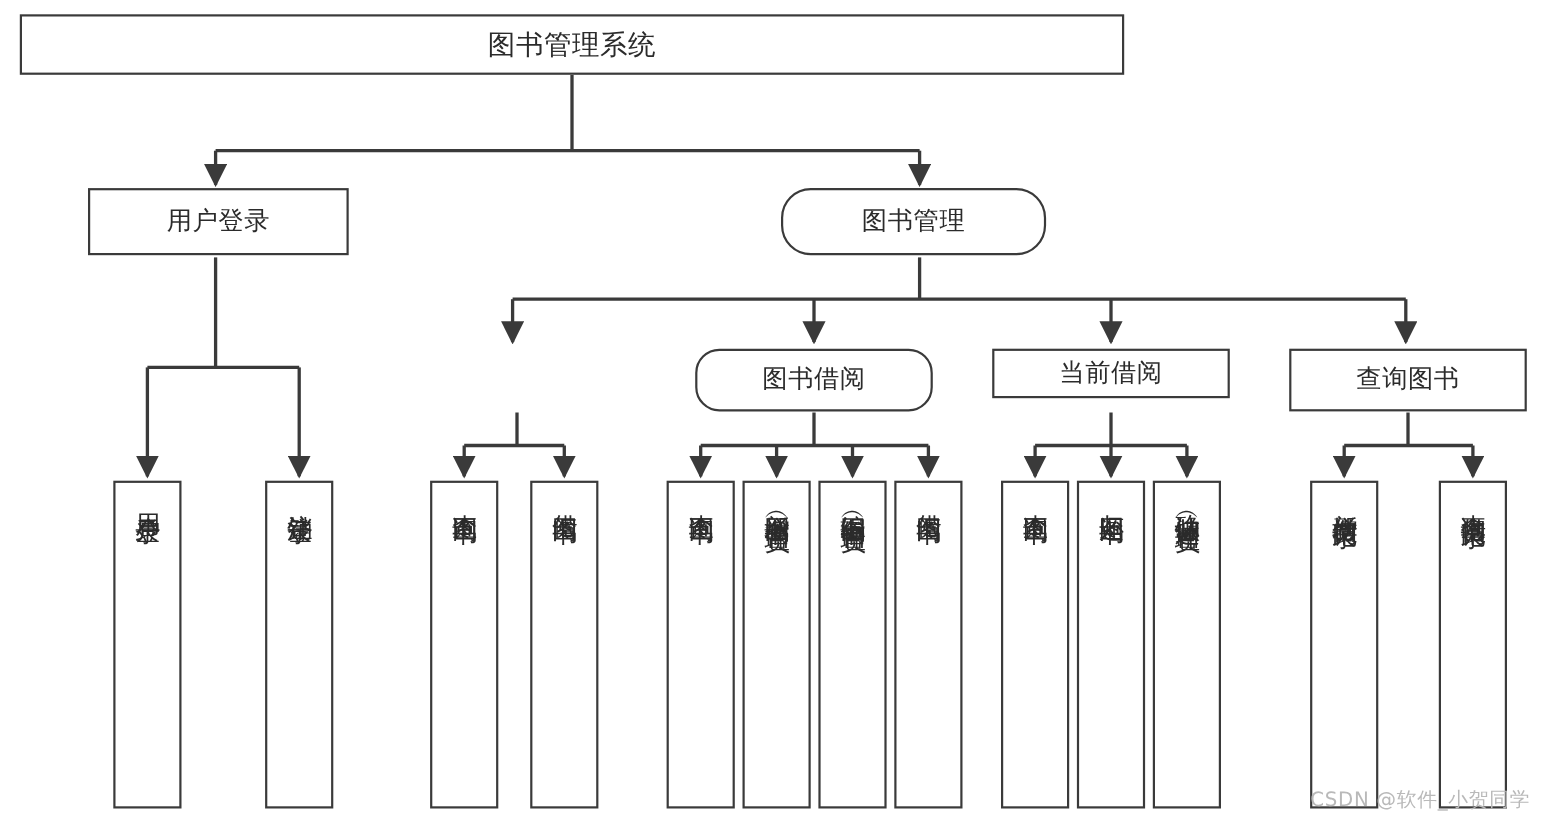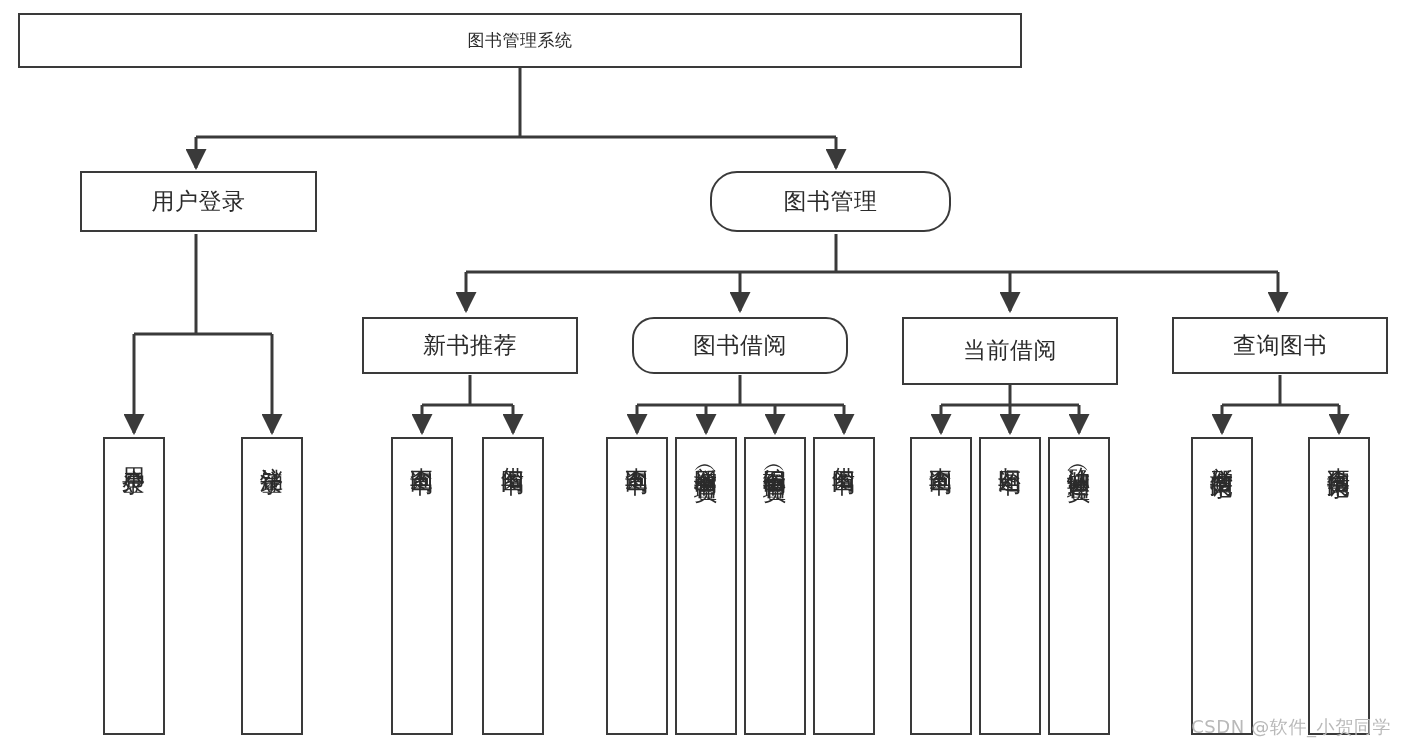--- a/index.html
+++ b/index.html
@@ -53,21 +53,21 @@
   }
   .node.vertical .node-label {
     writing-mode: vertical-rl;
     text-orientation: upright;
     font-size: 23px;
     letter-spacing: 2px;
     line-height: 1.05;
     margin: 0 auto;
   }
   .node.root .node-label {
-    font-size: 17px;
+    font-size: 25px;
   }
   #watermark {
     position: absolute;
     right: 14px;
     bottom: 8px;
     font-size: 18px;
     color: #b9b9b9;
     letter-spacing: 0.6px;
     z-index: 5;
     white-space: nowrap;
@@ -132,27 +132,24 @@
     <span class="node-label">图书管理系统</span>
   </div>
 
   <div class="node horizontal" style="left:80px; top:171px; width:237px; height:61px;">
     <span class="node-label">用户登录</span>
   </div>
   <div class="node horizontal" style="left:710px; top:171px; width:241px; height:61px;border-radius:27px;">
     <span class="node-label">图书管理</span>
   </div>
 
-  <div class="node horizontal" style="left:362px; top:317px; width:216px; height:57px;">
-    <span class="node-label">新书推荐</span>
-  </div>
   <div class="node horizontal" style="left:632px; top:317px; width:216px; height:57px;border-radius:22px;">
     <span class="node-label">图书借阅</span>
   </div>
-  <div class="node horizontal" style="left:902px; top:317px; width:216px; height:68px;">
+  <div class="node horizontal" style="left:902px; top:317px; width:216px; height:45px;">
     <span class="node-label">当前借阅</span>
   </div>
   <div class="node horizontal" style="left:1172px; top:317px; width:216px; height:57px;">
     <span class="node-label">查询图书</span>
   </div>
 
   <div class="node vertical" style="left:103px; top:437px; width:62px; height:298px;">
     <span class="node-label">用户登录</span>
   </div>
   <div class="node vertical" style="left:241px; top:437px; width:62px; height:298px;">

